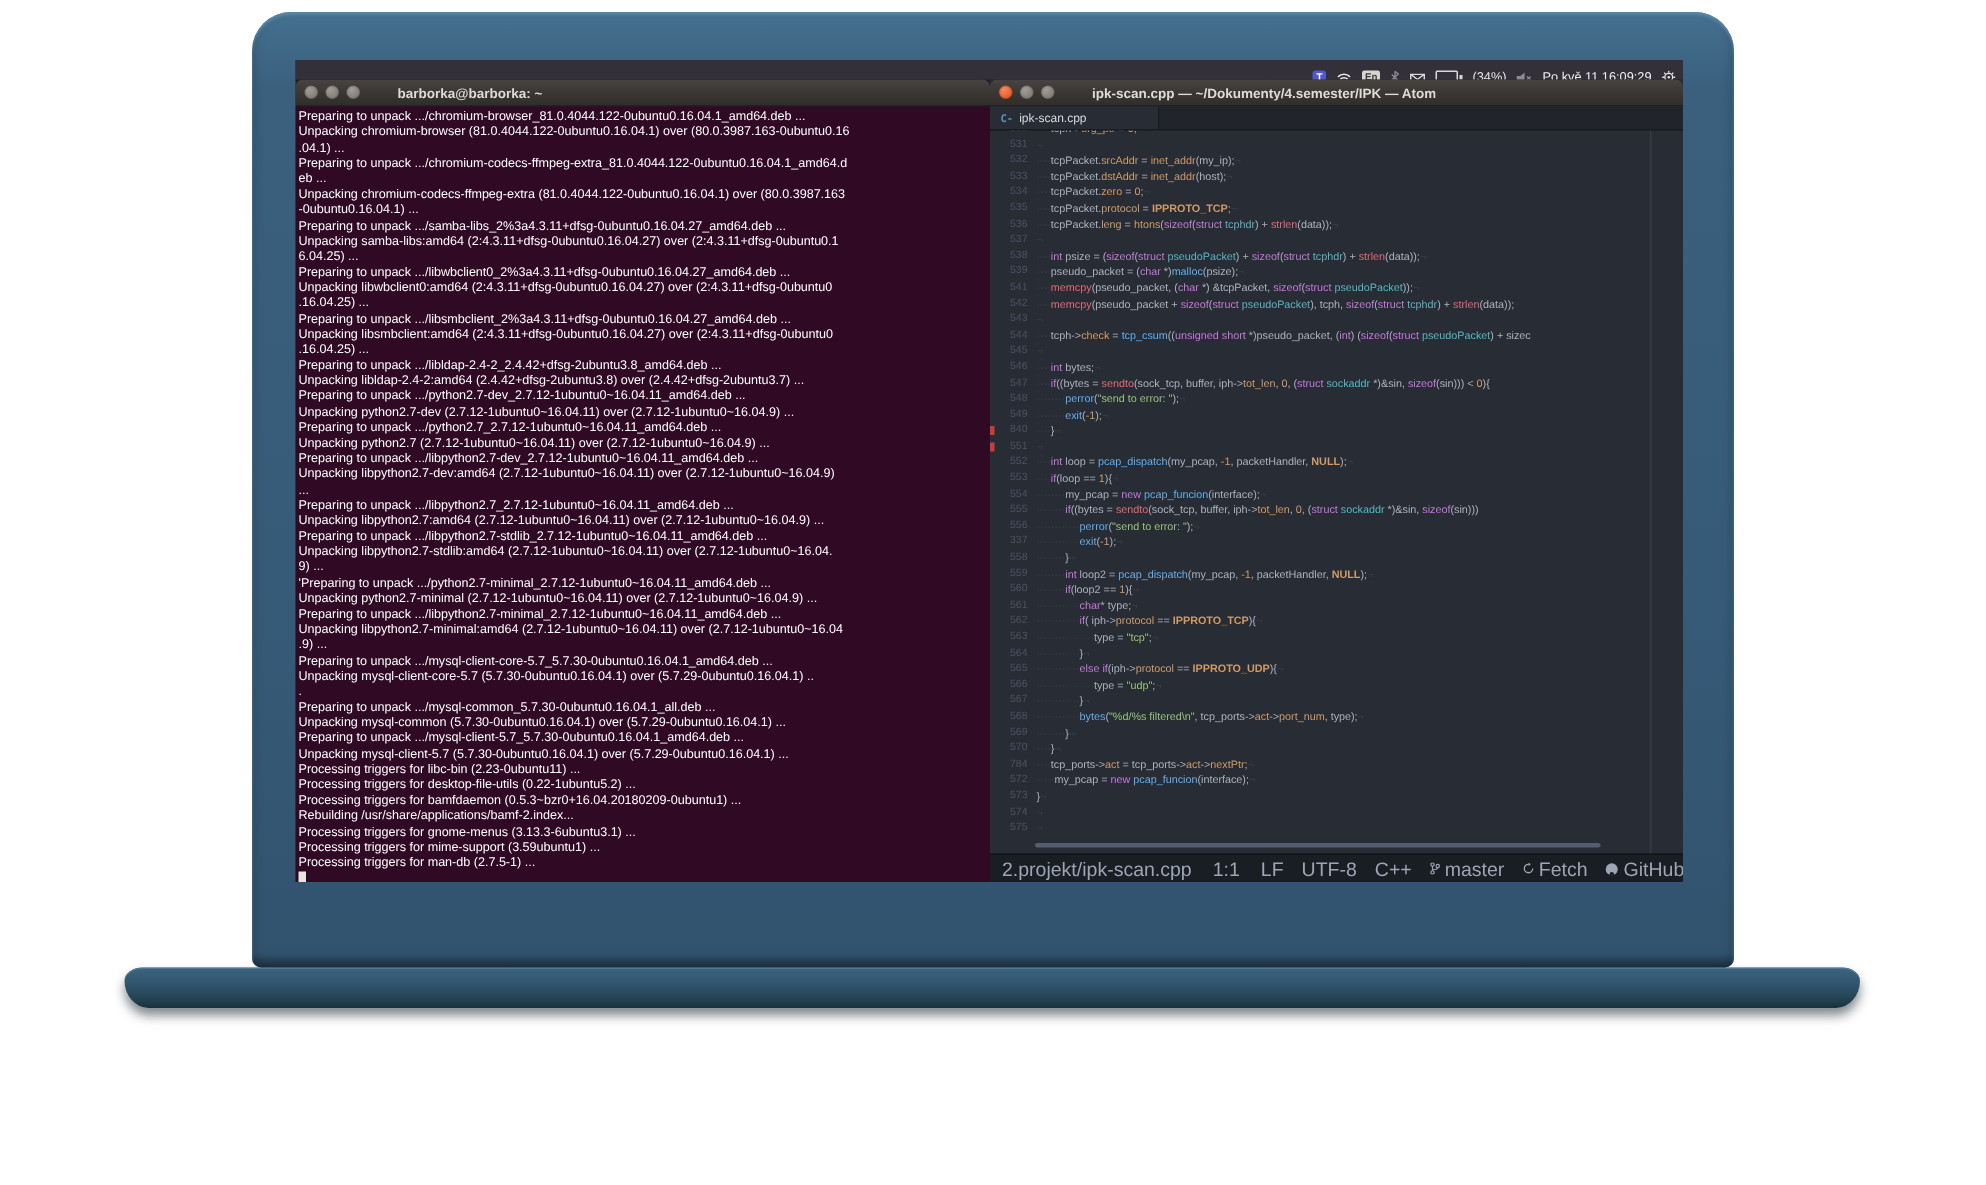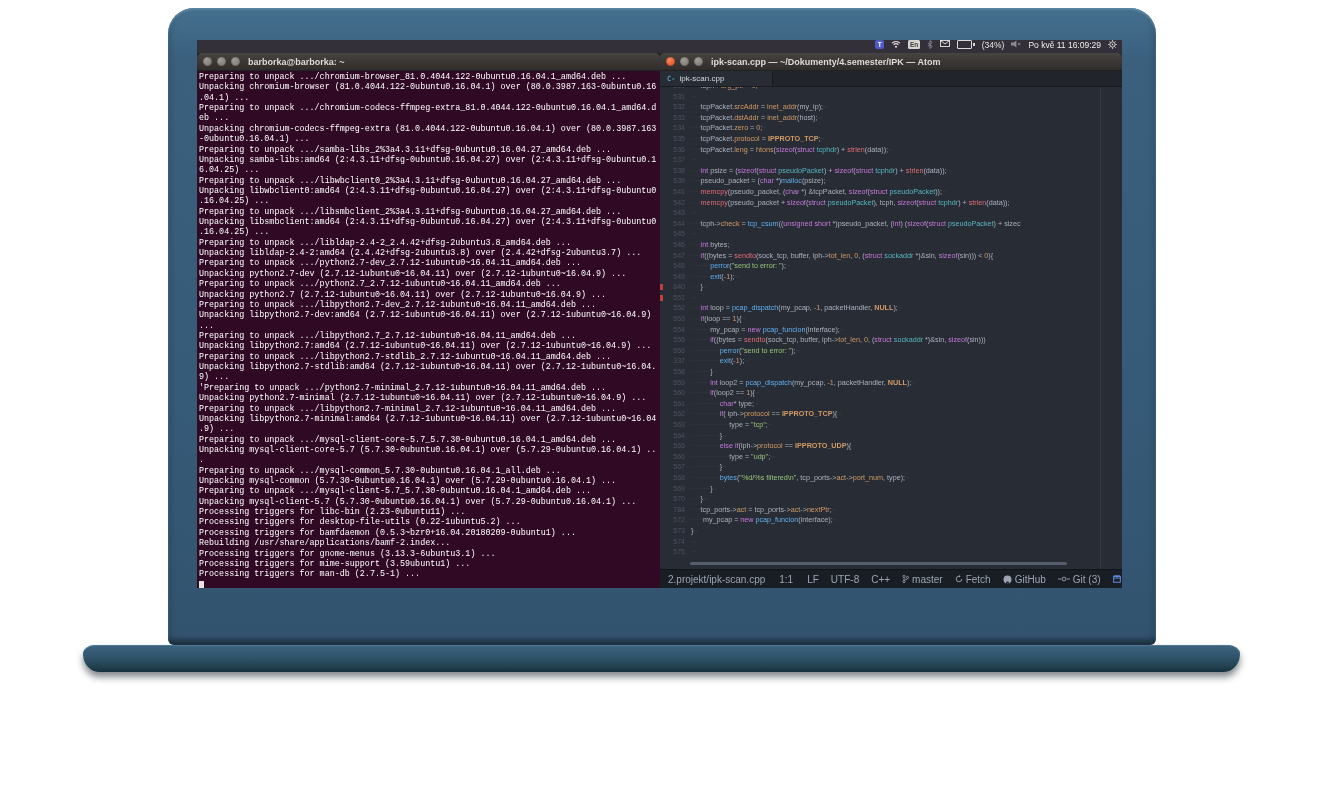--- a/index.html
+++ b/index.html
@@ -15,47 +15,47 @@
   .base{position:absolute;left:83px;top:645px;width:1157px;height:27px;
        background:linear-gradient(180deg,#3c6480 0%,#30536b 45%,#22414f 80%,#16303f 100%);
        border-radius:12px 12px 16px 16px / 9px 9px 18px 18px;
        box-shadow:inset 0 1px 0 #4e7791, 0 5px 7px rgba(8,18,28,.5);}
 
   
   .screen{position:absolute;left:29px;top:32px;width:925px;height:548px;background:#20242a;overflow:hidden;}
 
   
   .panel{position:relative;height:13px;background:#34303a;border-bottom:1px solid #221f26;}
-  .tray{position:absolute;right:5px;top:0;height:16px;display:flex;align-items:flex-start;gap:7px;color:#e8e6e3;font-size:8.5px;}
+  .tray{position:absolute;right:5px;top:0;height:16px;display:flex;align-items:flex-end;gap:7px;color:#e8e6e3;font-size:8.5px;}
   .tray svg{display:block}
   .teams{width:9px;height:9px;border-radius:2px;background:#5059c9;color:#fff;font-size:6.5px;font-weight:bold;
          display:flex;align-items:center;justify-content:center;}
   .kbd{min-width:10px;height:9px;padding:0 1px;border-radius:1.5px;background:#d8d4cf;color:#3a3a3a;
        font-size:6.5px;font-weight:bold;display:flex;align-items:center;justify-content:center;}
   .batt{display:flex;align-items:center;gap:1px;}
   .batt .body{width:12px;height:6px;border:1px solid #dcdad6;border-radius:1px;padding:0.5px;}
   .batt .fill{width:34%;height:100%;background:#dcdad6;}
   .batt .nub{width:1.5px;height:3px;background:#dcdad6;}
   .clock{font-size:8.5px;color:#f0eeeb;}
 
   
   .windows{position:absolute;left:0;top:13px;right:0;bottom:0;display:flex;}
 
   .titlebar{height:17px;background:linear-gradient(180deg,#474340 0%,#3a3633 55%,#312d2a 100%);
             border-bottom:1px solid #232120;display:flex;align-items:center;padding:0 6px;gap:5px;
             border-radius:5px 5px 0 0;}
   .wbtn{width:9px;height:9px;border-radius:50%;background:radial-gradient(circle at 35% 30%,#a29d96,#76716b);
         box-shadow:inset 0 0 1px #2c2a28;flex:none;}
   .wbtn.close-orange{background:radial-gradient(circle at 35% 30%,#f98a5e,#dd4814);}
-  .wtitle{color:#dfdbd6;font-size:9px;font-weight:bold;margin-left:3px;white-space:nowrap;overflow:hidden;}
+  .wtitle{color:#dfdbd6;font-size:9px;font-weight:bold;margin-left:20px;white-space:nowrap;overflow:hidden;}
 
   
   .terminal{width:463px;flex:none;display:flex;flex-direction:column;}
   .term-body{flex:1;background:#300a24;color:#ffffff;overflow:hidden;
-             font-family:Liberation Mono, monospace;font-size:8.4px;line-height:10.36px;
+             font-family:Liberation Sans, sans-serif;font-size:8.4px;line-height:10.36px;
              padding:1px 16px 0 2px;white-space:pre;}
   .term-line{height:10.36px;}
   .cursor{display:inline-block;width:5px;height:9px;background:#e8e4de;vertical-align:text-bottom;}
 
   
   .atom{width:462px;flex:none;display:flex;flex-direction:column;background:#282c34;}
   .tabbar{height:15px;background:#21252b;border-bottom:1px solid #181b20;display:flex;}
   .tab{width:98px;background:#282c34;color:#d7dae0;font-size:8px;display:flex;align-items:center;gap:4px;
        padding:0 7px;border-right:1px solid #181b20;}
   .cpp-ic{color:#519aba;font-family:"DejaVu Sans Mono",monospace;font-size:7px;font-weight:bold;}
@@ -65,21 +65,21 @@
   .code-row{display:flex;height:10.6px;}
   .gut{width:25px;flex:none;text-align:right;padding-right:6px;color:#4b5263;font-size:7px;position:relative;}
   .gut.mark::before{content:'';position:absolute;left:0;top:2px;width:3px;height:6px;background:#c24038;}
   .code{white-space:pre;color:#abb2bf;}
   .k{color:#c678dd}.f{color:#61afef}.fr{color:#e06c75}.fo{color:#d19a66}.o{color:#d19a66}
   .c{color:#d19a66;font-weight:bold}.n{color:#d19a66}.s{color:#98c379}.ty{color:#56b6c2}
   .ind{color:#3b4048}.eol{color:#3b4048}
   .hscroll{position:absolute;left:30px;right:55px;bottom:4px;height:3px;border-radius:2px;background:#555d6e;}
 
   .statusbar{height:18px;background:#191d24;border-top:1px solid #10131a;display:flex;align-items:center;
-             padding:0 8px;color:#9da5b4;font-size:10px;gap:14px;}
+             padding:0 8px;color:#9da5b4;font-size:13px;gap:14px;}
   .sb-right{margin-left:auto;display:flex;align-items:center;gap:12px;}
   .sb-item{display:flex;align-items:center;gap:3px;white-space:nowrap;}
   .sb-item svg{display:block}
   .sb-blue{color:#6b9bfa;}
 </style>
 </head>
 <body>
 
 <div class="stage">
   <div class="base"></div>

